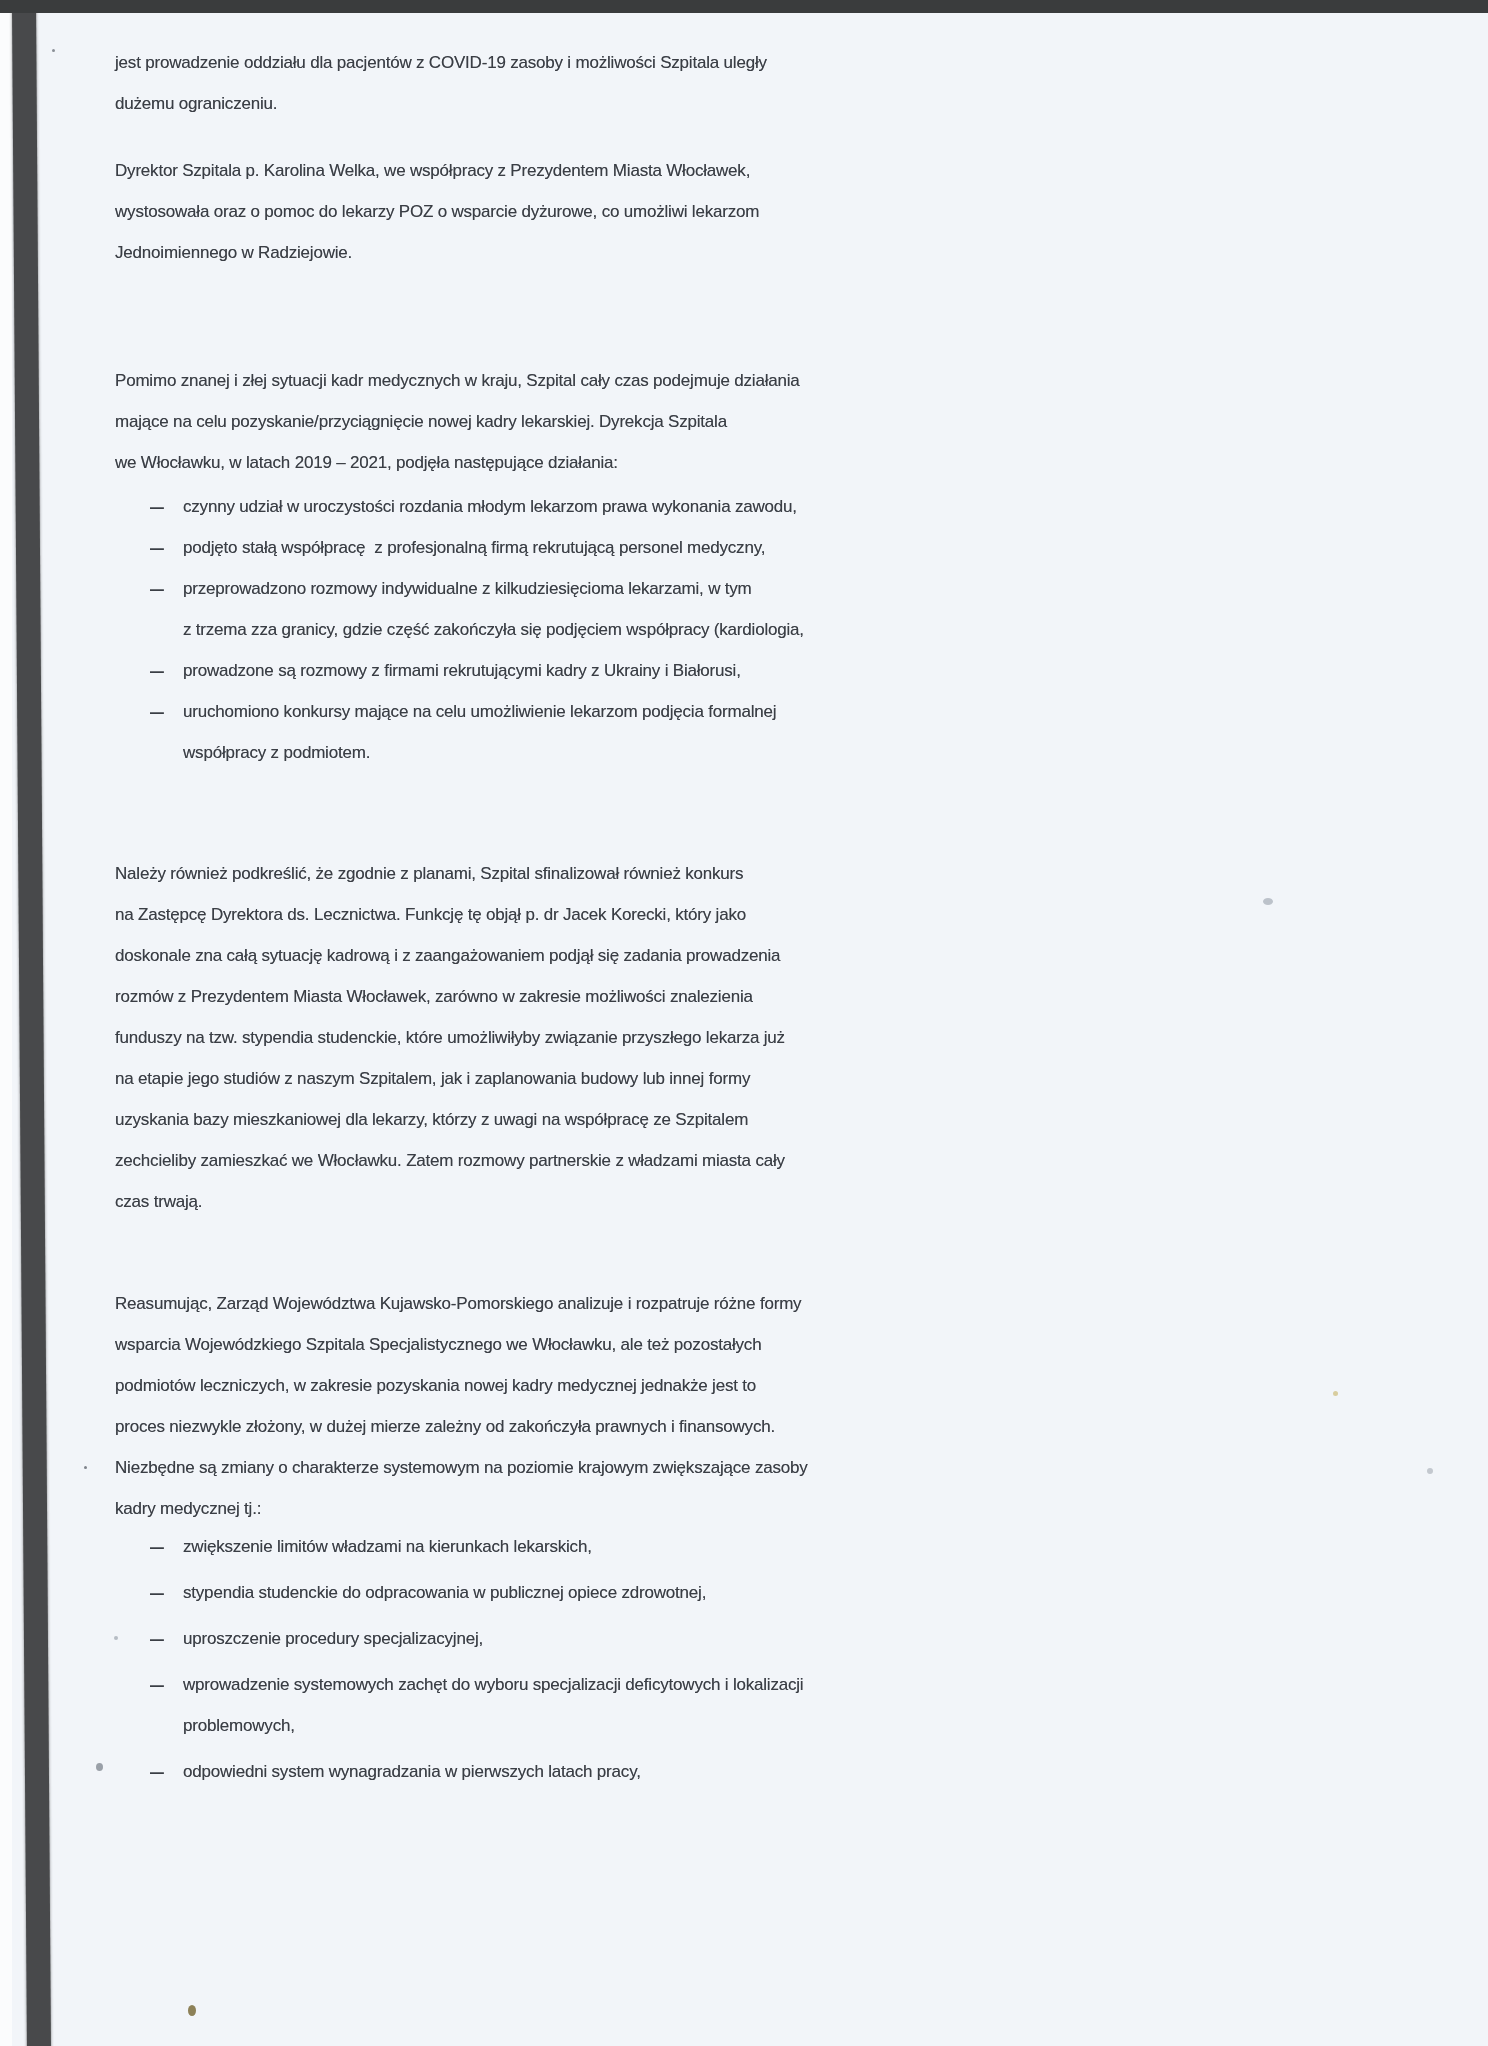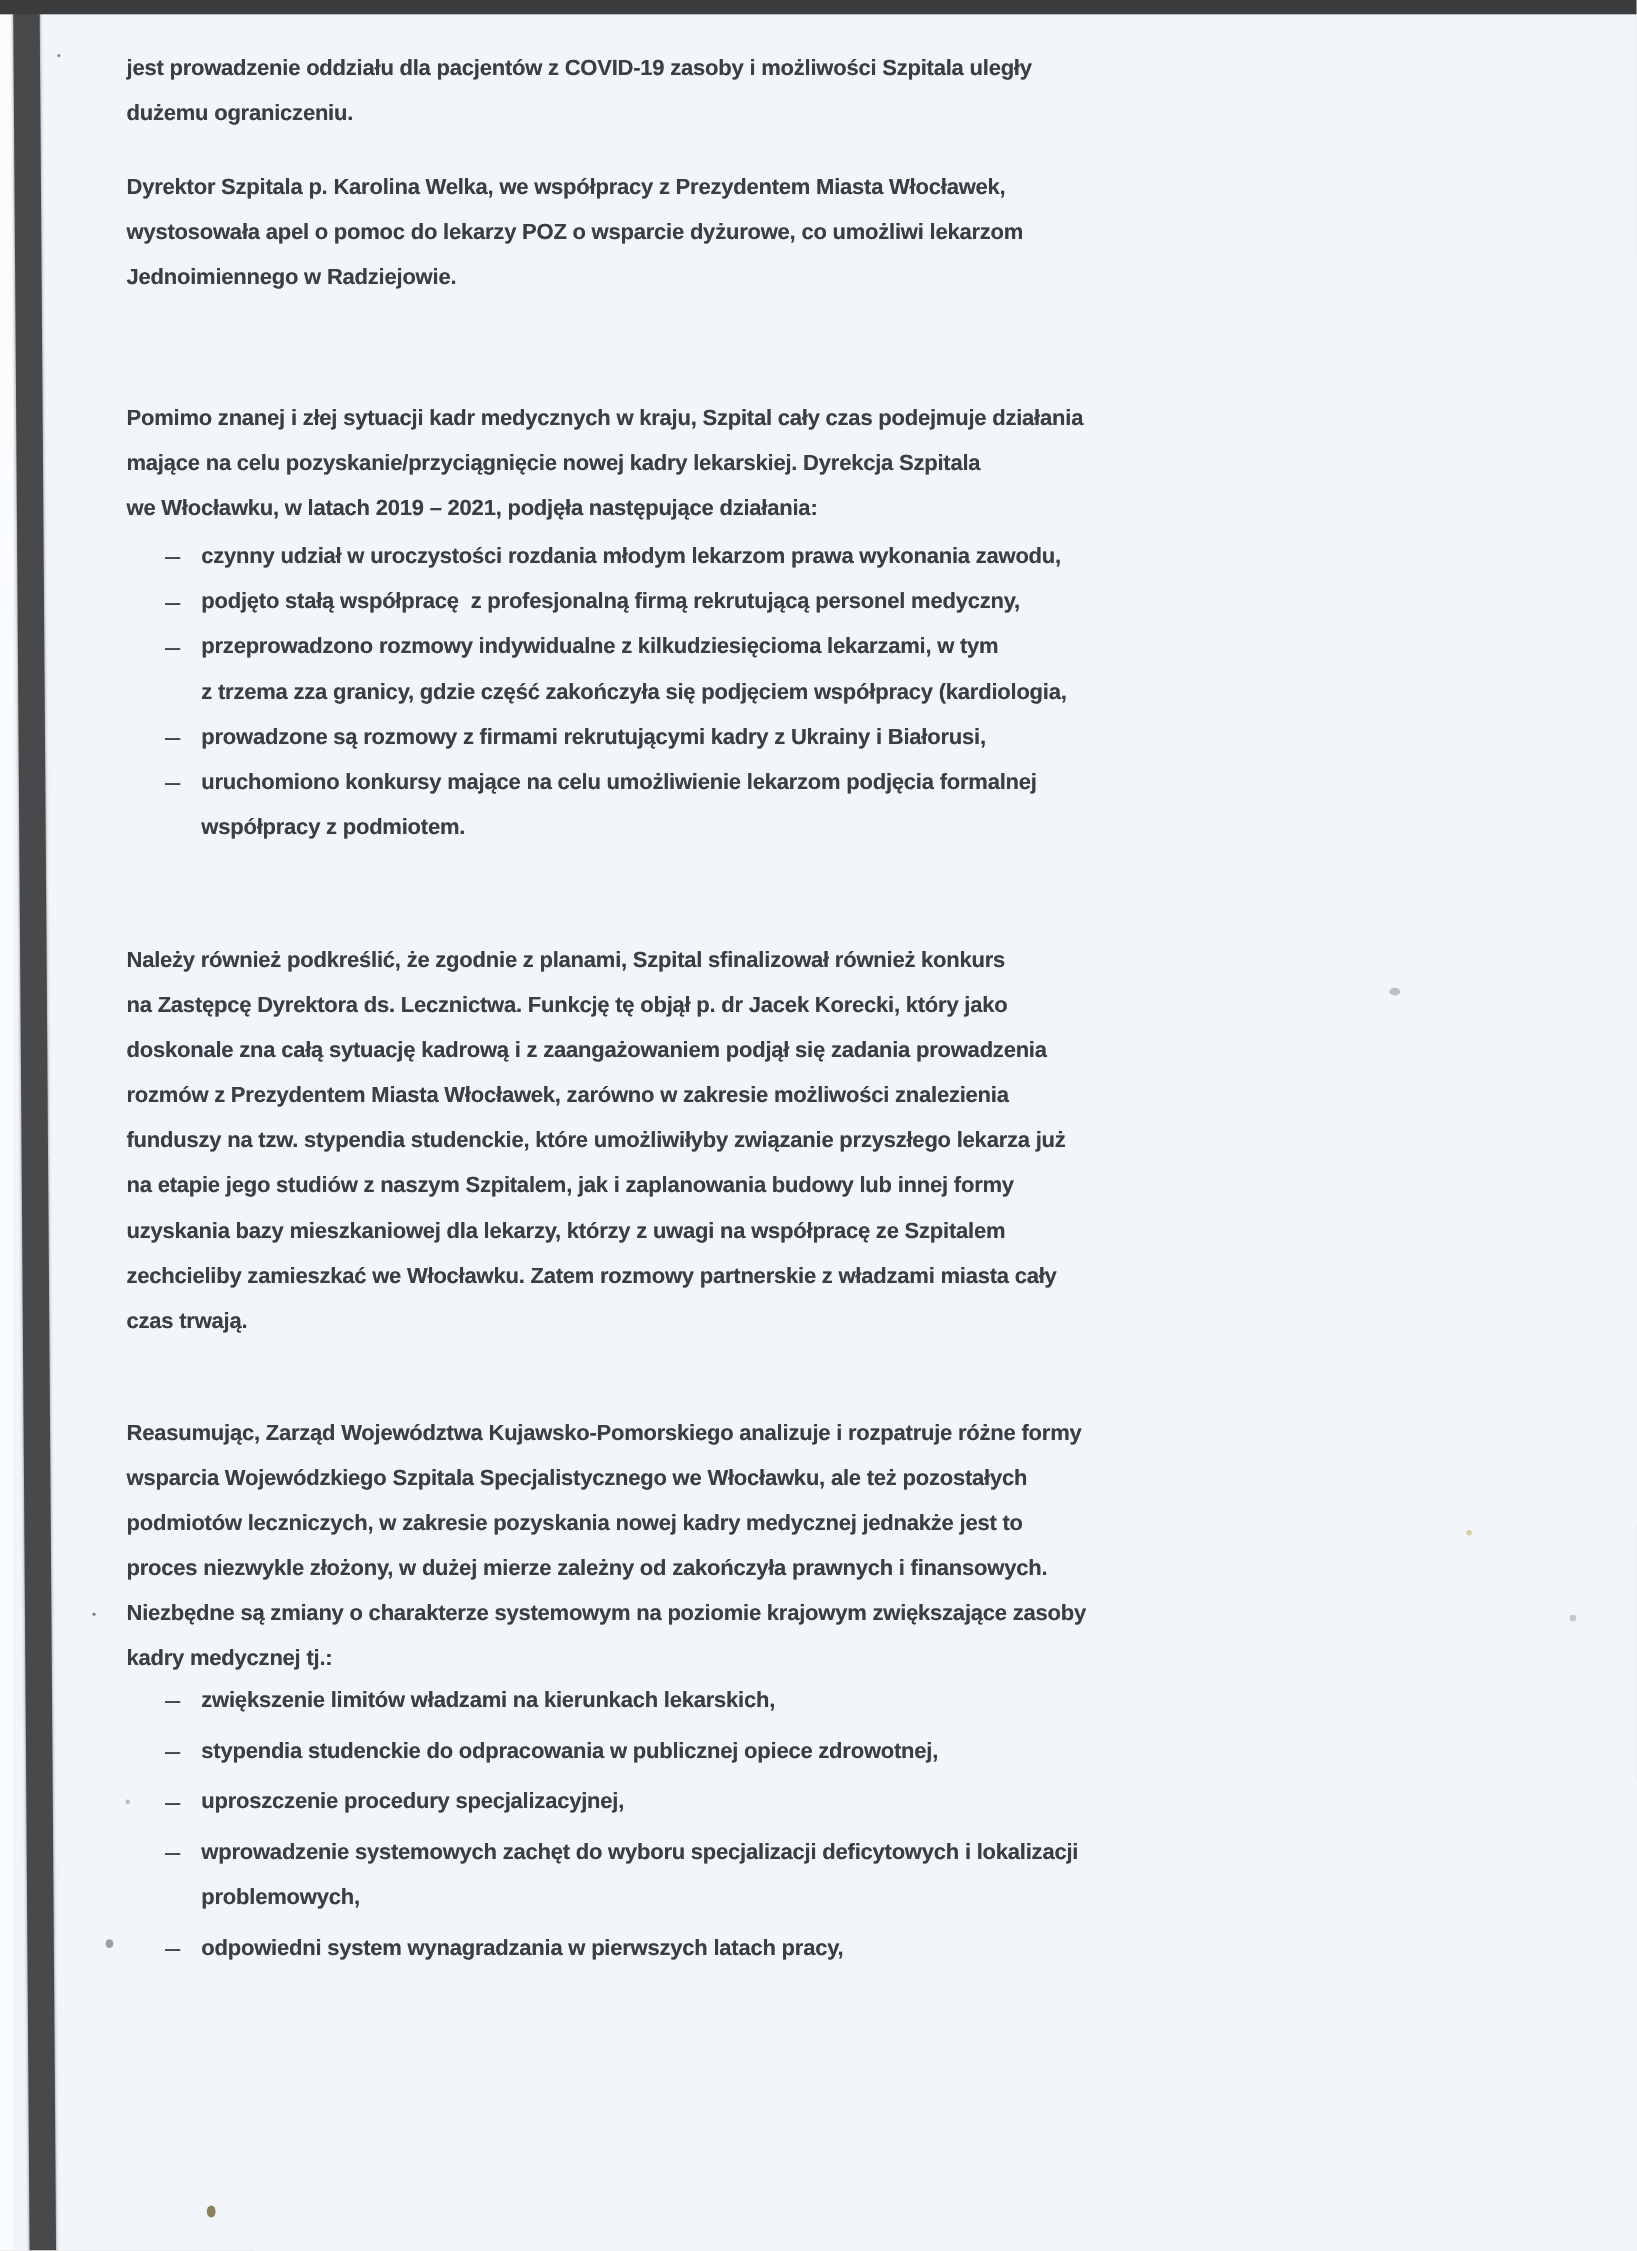--- a/index.html
+++ b/index.html
@@ -33,25 +33,24 @@
   }
   .content {
     position: absolute;
     left: 115px; top: 0;
     width: 1260px;
   }
   .para, .blist { position: absolute; left: 0; }
   .line {
     height: 41px;
     line-height: 41px;
-    font-size: 20px;
+    font-size: 17px;
     letter-spacing: -0.2px;
     white-space: pre;
     text-shadow: 0 0 0.6px rgba(58,62,69,.55);
-    font-weight: bold;
   }
   .blist { left: 35px; }
   .item { display: flex; }
   .list-2 .item { margin-bottom: 5px; }
   .dash {
     width: 33px;
     flex: 0 0 33px;
     height: 41px;
     line-height: 41px;
     font-size: 25px;
@@ -69,21 +68,21 @@
 
   <div class="content">
 
     <div class="para" style="top:42px">
       <div class="line">jest prowadzenie oddziału dla pacjentów z COVID-19 zasoby i możliwości Szpitala uległy</div>
       <div class="line">dużemu ograniczeniu.</div>
     </div>
 
     <div class="para" style="top:150px">
       <div class="line">Dyrektor Szpitala p. Karolina Welka, we współpracy z Prezydentem Miasta Włocławek,</div>
-      <div class="line">wystosowała apel o pomoc do lekarzy POZ o wsparcie dyżurowe, co umożliwi lekarzom</div>
+      <div class="line">wystosowała oraz o pomoc do lekarzy POZ o wsparcie dyżurowe, co umożliwi lekarzom</div>
       <div class="line">Jednoimiennego w Radziejowie.</div>
     </div>
 
     <div class="para" style="top:360px">
       <div class="line">Pomimo znanej i złej sytuacji kadr medycznych w kraju, Szpital cały czas podejmuje działania</div>
       <div class="line">mające na celu pozyskanie/przyciągnięcie nowej kadry lekarskiej. Dyrekcja Szpitala</div>
       <div class="line">we Włocławku, w latach 2019 – 2021, podjęła następujące działania:</div>
     </div>
 
     <div class="blist list-1" style="top:486px">

